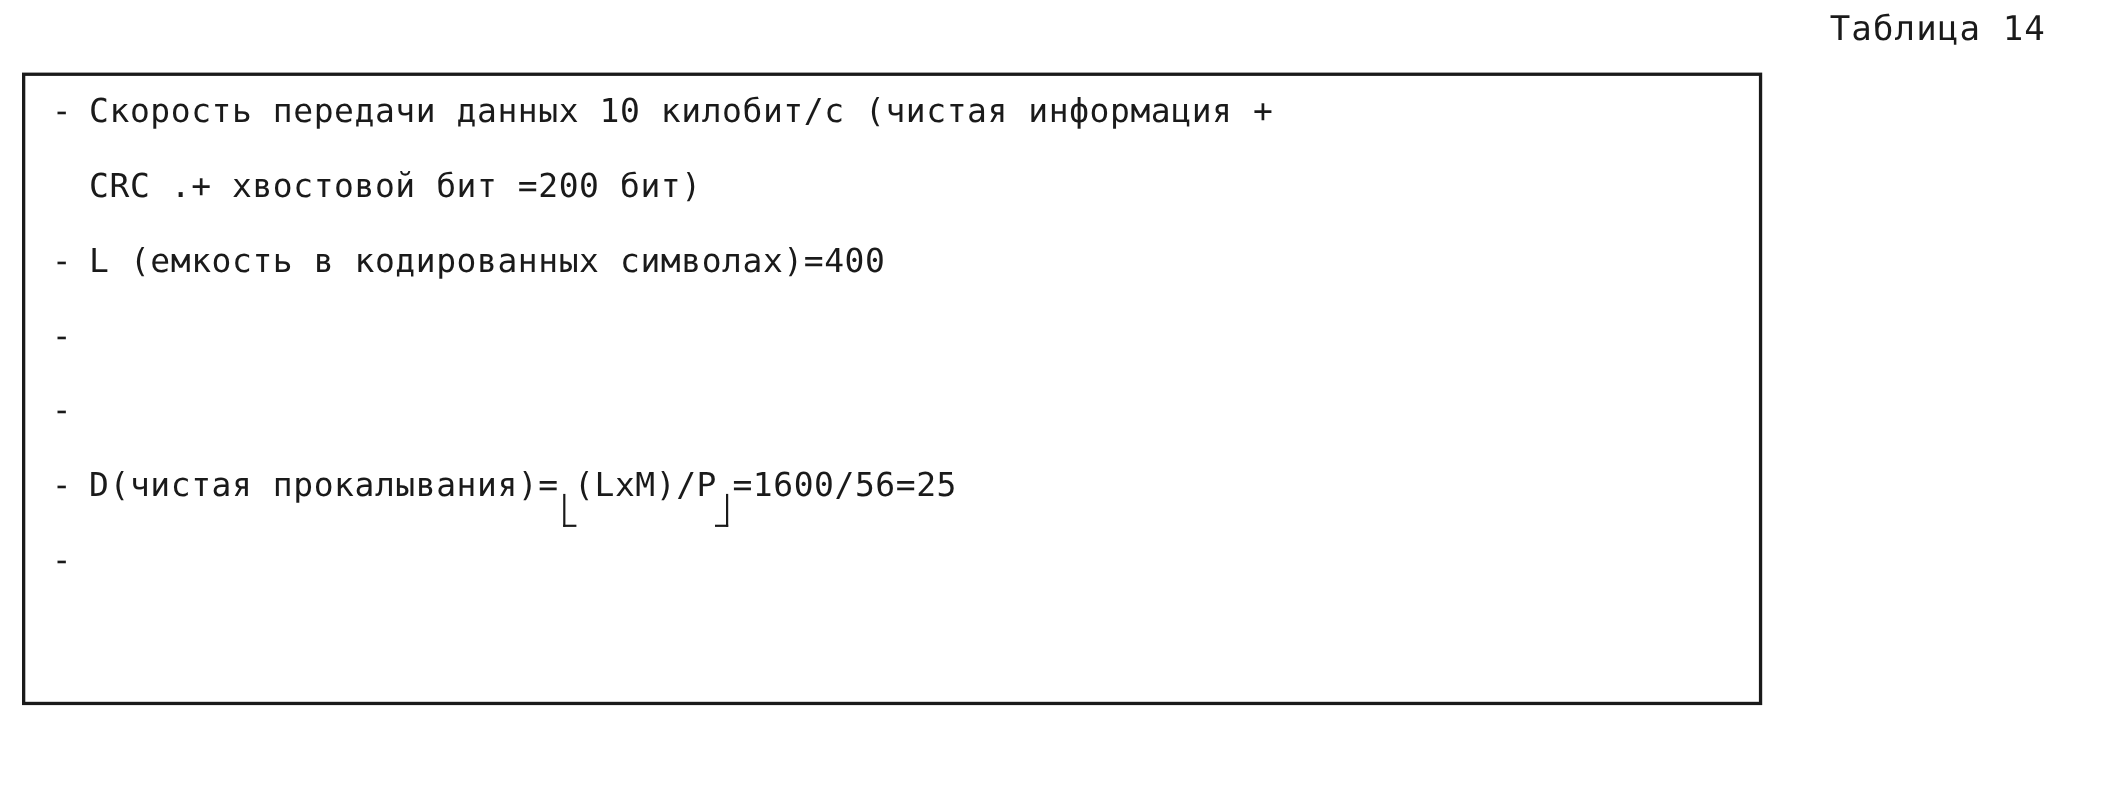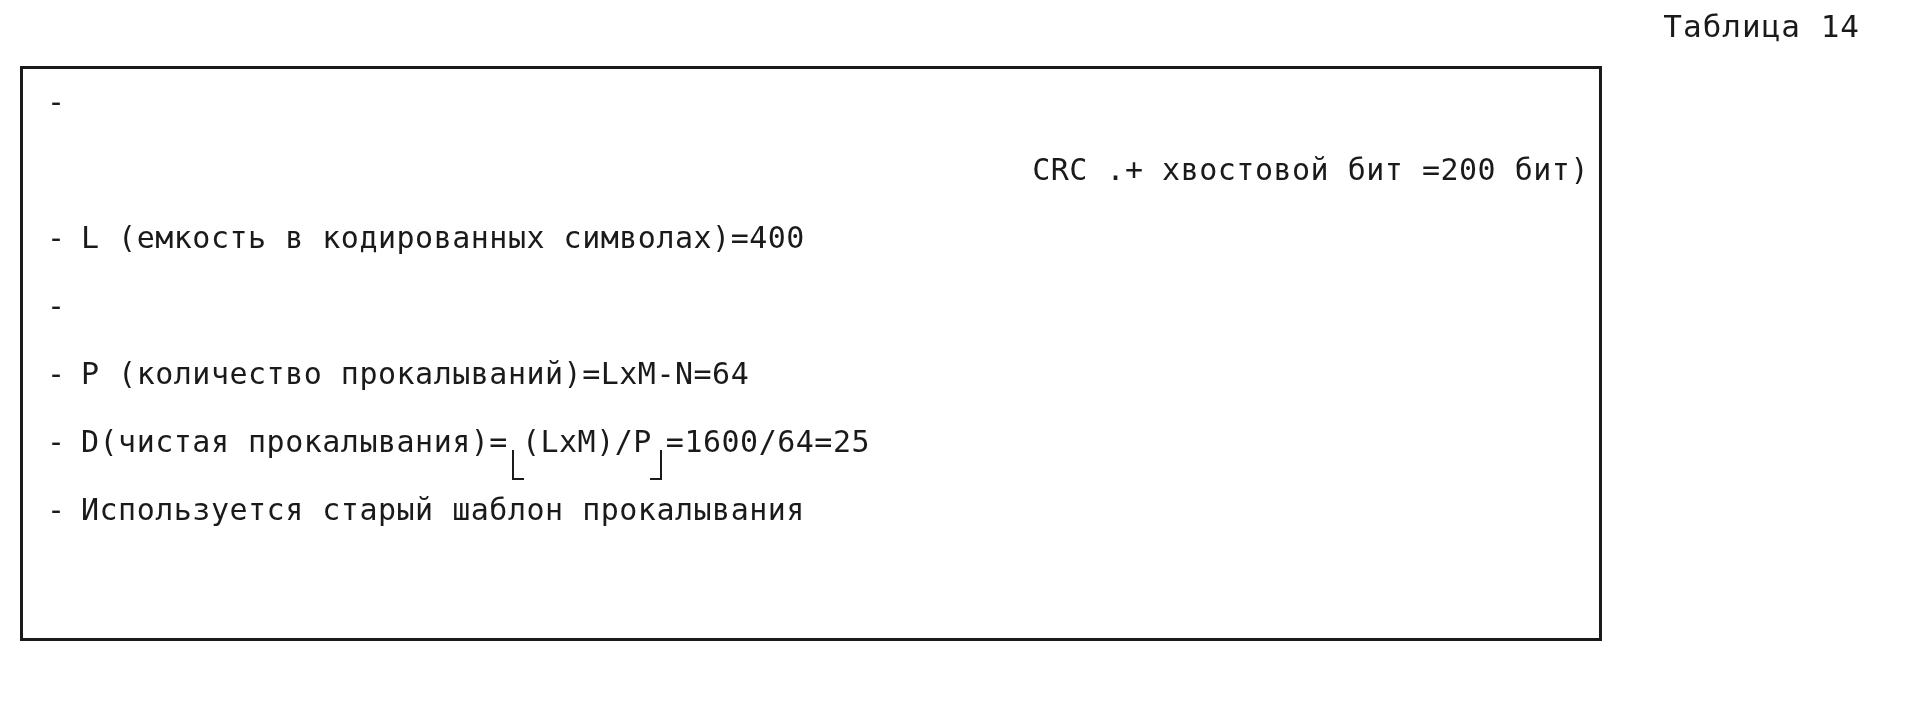--- a/index.html
+++ b/index.html
@@ -57,21 +57,20 @@
   .row-text {
     flex: 1;
   }
   .cont {
     padding-left: 34px;
     font-size: 30px;
     line-height: 1.0;
     height: 68px;
     white-space: pre;
     letter-spacing: 0.5px;
-    text-align: right;
   }
   .floor-open, .floor-close {
     display: inline-block;
     position: relative;
     width: 14px;
   }
   .floor-open::before {
     content: "";
     position: absolute;
     left: 4px;
@@ -112,41 +111,40 @@
 <body>
 
 <div class="page">
 
   <div class="table-caption"><span>Таблица 14</span></div>
 
   <div class="table-box">
 
     <div class="row">
       <span class="bullet">-</span>
+      <span class="row-text">Скорость передачи данных 10 килобит/с (чистая информация +</span>
     </div>
     <div class="cont">CRC .+ хвостовой бит =200 бит)</div>
 
     <div class="row">
       <span class="bullet">-</span>
       <span class="row-text">L (емкость в кодированных символах)=400</span>
     </div>
 
     <div class="row">
       <span class="bullet">-</span>
     </div>
 
     <div class="row">
       <span class="bullet">-</span>
-      <span class="row-text">P (количество прокалываний)=LxM-N=64</span>
     </div>
 
     <div class="row">
       <span class="bullet">-</span>
-      <span class="row-text"><span>D(чистая прокалывания)=</span><span class="floor-open"></span><span>(LxM)/P</span><span class="floor-close"></span><span>=1600/64=25</span></span>
+      <span class="row-text"><span>D(чистая прокалывания)=</span><span class="floor-open"></span><span>(LxM)/P</span><span class="floor-close"></span><span>=1600/56=25</span></span>
     </div>
 
     <div class="row">
       <span class="bullet">-</span>
-      <span class="row-text">Используется старый шаблон прокалывания</span>
     </div>
 
   </div>
 </div>
 
 </body></html>

